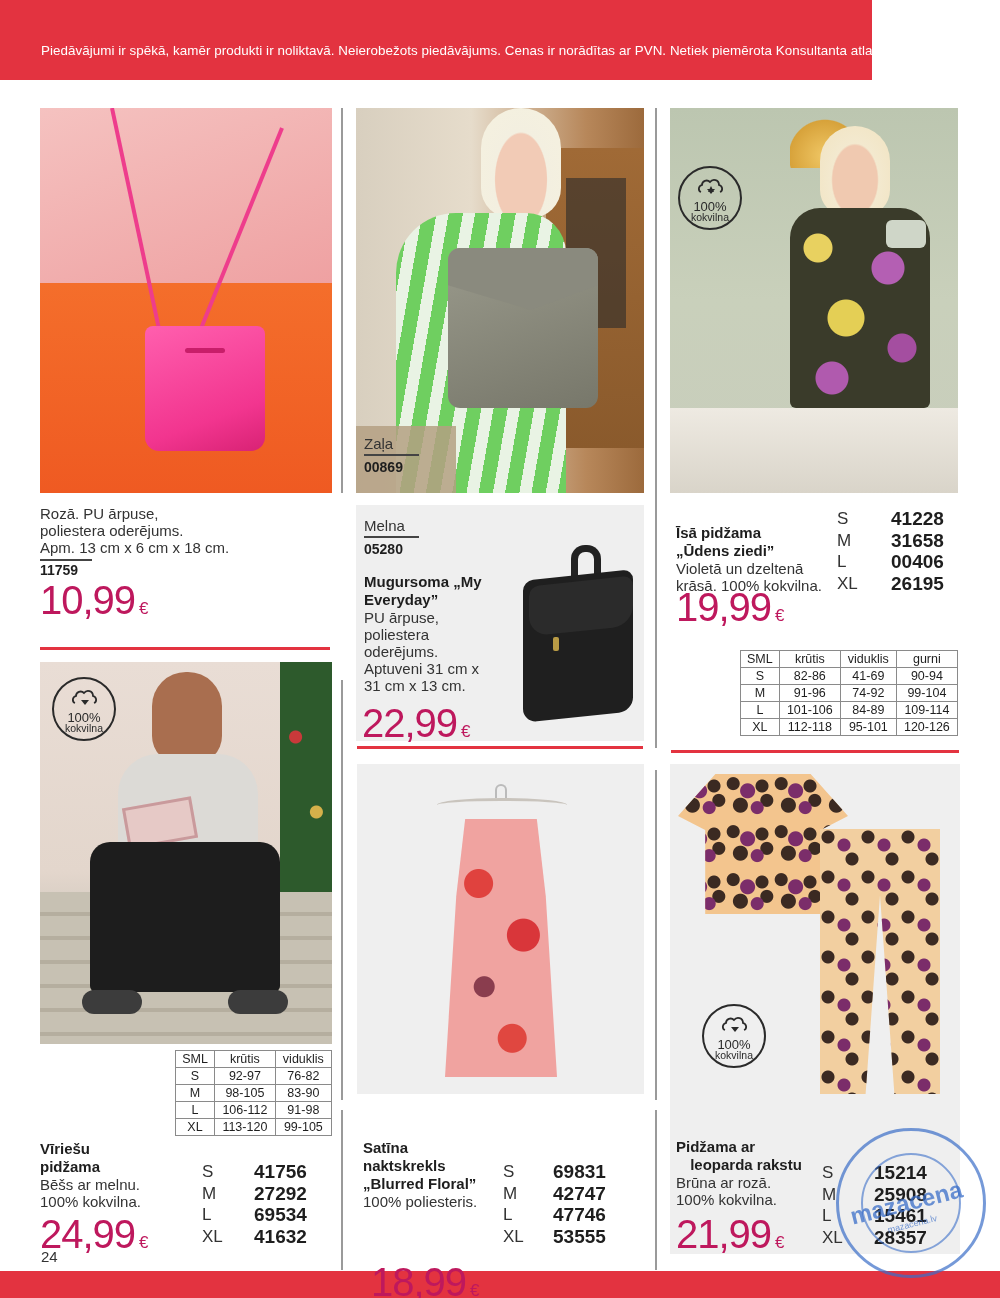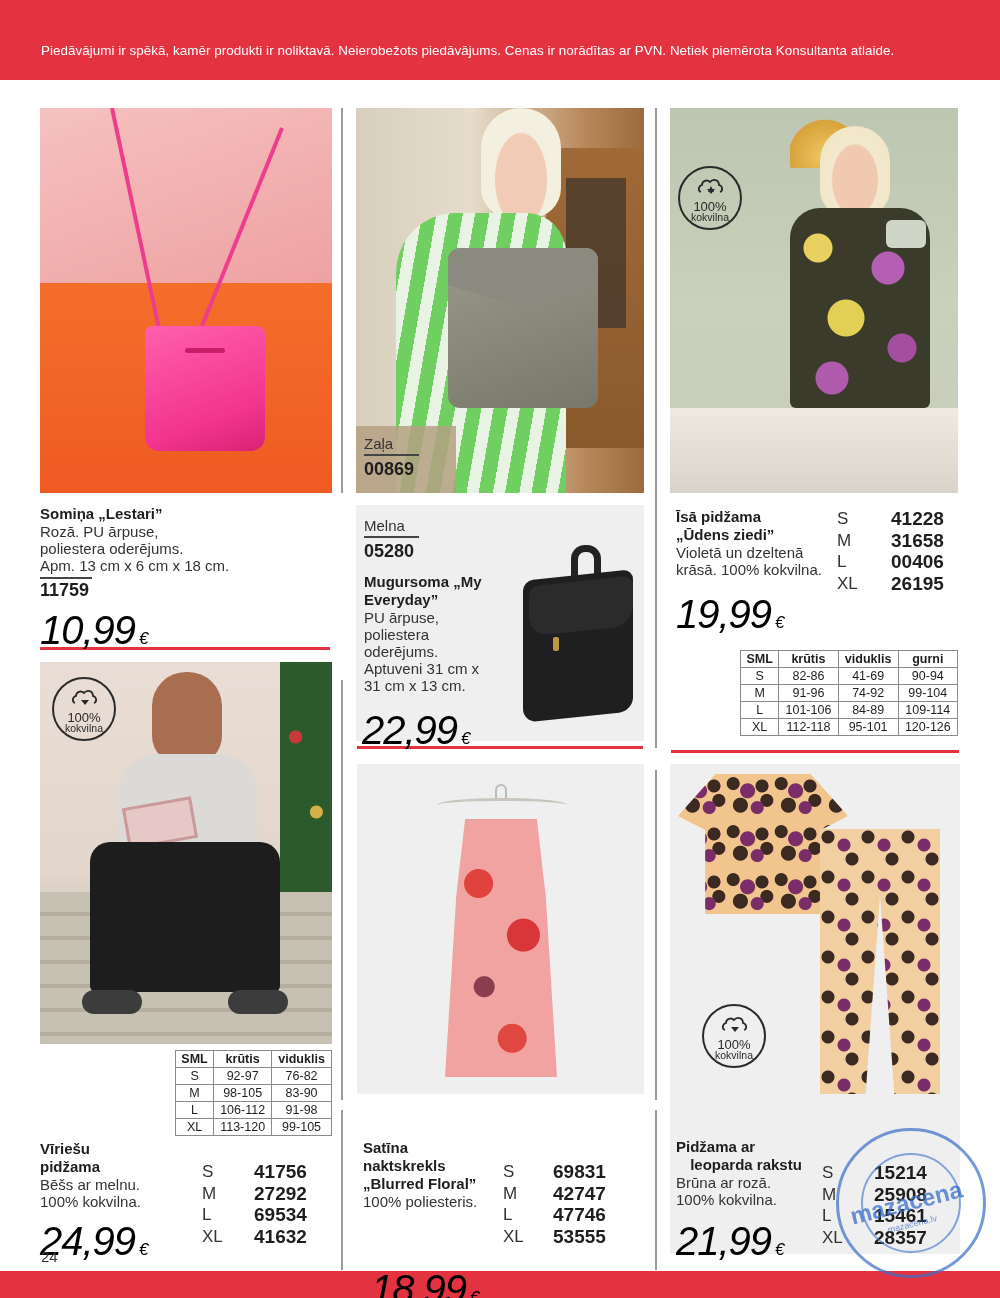--- a/index.html
+++ b/index.html
@@ -1,42 +1,42 @@
 <!DOCTYPE html>
 <html><head>
   <meta charset="utf-8">
   <style>
     * { box-sizing: border-box; margin: 0; padding: 0; }
     html, body { width: 1000px; height: 1298px; background: #ffffff; overflow: hidden; }
     body { position: relative; font-family: "Liberation Sans", "DejaVu Sans", sans-serif; color: #1e1e1e; }
 
-    .top-banner { position: absolute; left: 0; top: 0; width: 1000px; height: 80px; background: #e33340; }
+    .top-banner { position: absolute; left: 0; top: 0; width: 872px; height: 80px; background: #e33340; }
     .top-banner .disclaimer { position: absolute; left: 41px; top: 43px; font-size: 13.4px; color: #ffffff; letter-spacing: 0.05px; white-space: nowrap; }
     .bottom-banner { position: absolute; left: 0; top: 1271px; width: 1000px; height: 27px; background: #e33340; }
 
     .vline { position: absolute; width: 2px; background: #9a9a9a; }
     .hline { position: absolute; height: 3px; background: #e33340; }
 
     .photo { position: absolute; overflow: hidden; }
     .panel-grey { position: absolute; background: #efefef; }
 
     .title { font-weight: bold; font-size: 15px; line-height: 18px; color: #1e1e1e; }
     .desc { font-size: 15px; line-height: 17px; color: #333; }
-    .code-bold { font-weight: bold; font-size: 18px; color: #1e1e1e; }
-    .price { font-size: 40px; line-height: 58px; color: #000000; letter-spacing: -1px; white-space: nowrap; font-style: italic; }
+    .code-bold { font-weight: bold; font-size: 14px; color: #1e1e1e; }
+    .price { font-size: 40px; line-height: 44px; color: #be185d; letter-spacing: -1px; white-space: nowrap; }
     .price .cur { font-size: 17px; letter-spacing: 0; margin-left: 4px; }
 
     .sizes { position: absolute; font-size: 17px; line-height: 21.5px; }
     .sizes .row { display: flex; }
     .sizes .sz { width: 60px; color: #333; }
     .sizes .cd { font-weight: bold; font-size: 19px; color: #1e1e1e; }
 
     table.st { position: absolute; border-collapse: collapse; font-size: 12.5px; background: #fff; }
     table.st th, table.st td { border: 1px solid #8a8a8a; text-align: center; padding: 0 4px; height: 17px; line-height: 15px; }
-    table.st th { font-weight: bold; }
+    table.st th { font-weight: normal; }
 
     .cotton-badge { position: absolute; width: 64px; height: 64px; border: 2px solid #2a2a2a; border-radius: 50%; text-align: center; }
     .cotton-badge svg { position: absolute; left: 17px; top: 8px; }
     .cotton-badge .pct { position: absolute; left: 0; width: 100%; top: 32px; font-size: 13px; font-weight: normal; color: #2a2a2a; line-height: 13px; }
     .cotton-badge .lbl { position: absolute; left: 0; width: 100%; top: 44px; font-size: 10.5px; color: #2a2a2a; line-height: 11px; }
 
     .label-thin { font-size: 15px; color: #333; }
     .label-rule { width: 55px; height: 2px; background: #444; margin: 2px 0 3px; }
 
     .stamp { position: absolute; left: 836px; top: 1128px; width: 150px; height: 150px; border: 3px solid rgba(58,110,200,0.7); border-radius: 50%; }
@@ -66,21 +66,20 @@
 
 <div class="photo" style="left:40px;top:108px;width:292px;height:385px;background:linear-gradient(180deg,#f2a6a8 0%,#f4b7b5 40%,#f07a3a 60%,#f26a28 100%);">
   <div style="position:absolute;left:0;top:0;width:292px;height:200px;background:linear-gradient(160deg,#f5c2c0 0%,#ee9e9f 100%);"></div>
   <div style="position:absolute;left:0;top:175px;width:292px;height:210px;background:linear-gradient(180deg,#f46e2b 0%,#ef5a22 100%);"></div>
   <div style="position:absolute;left:70px;top:0;width:4px;height:230px;background:#ee3d8c;transform:rotate(-12deg);transform-origin:top;"></div>
   <div style="position:absolute;left:240px;top:20px;width:4px;height:220px;background:#ee3d8c;transform:rotate(22deg);transform-origin:top;"></div>
   <div style="position:absolute;left:105px;top:218px;width:120px;height:125px;background:linear-gradient(160deg,#ff5fae 0%,#f2358f 70%,#d82274 100%);border-radius:8px 8px 14px 14px;"></div>
   <div style="position:absolute;left:145px;top:240px;width:40px;height:5px;background:#c81e6a;border-radius:3px;"></div>
 </div>
 <div style="position:absolute;left:40px;top:505px;width:290px;">
-  <div class="title">Somiņa „Lestari”</div>
   <div class="desc">Rozā. PU ārpuse,</div>
   <div class="desc">poliestera oderējums.</div>
   <div class="desc">Apm. 13 cm x 6 cm x 18 cm.</div>
   <div style="width:52px;height:2px;background:#444;margin:3px 0 1px;"></div>
   <div class="code-bold">11759</div>
   <div class="price"><span>10,99</span><span class="cur">€</span></div>
 </div>
 
 <div class="photo" style="left:356px;top:108px;width:288px;height:385px;background:linear-gradient(90deg,#d8cfbf 0%,#e6dccb 40%,#b7875a 80%,#9c6a3c 100%);">
   <div style="position:absolute;left:190px;top:40px;width:98px;height:300px;background:linear-gradient(180deg,#a06a36,#8a5a2c);"></div>
@@ -135,21 +134,21 @@
   <div style="position:absolute;left:216px;top:112px;width:40px;height:28px;background:#cfd6c8;border-radius:6px;"></div>
   <div class="cotton-badge" style="left:8px;top:58px;">
     <svg width="28" height="22" viewBox="0 0 28 22">
         <path d="M4 16c-3-1-3-6 1-7 0-4 5-6 8-3 3-4 9-2 9 3 4 1 4 6 1 7" fill="none" stroke="#2a2a2a" stroke-width="1.8"></path>
         <path d="M14 10l-3 6h6z M10 13l4 5 4-5" fill="#2a2a2a"></path>
       </svg>
     <div class="pct">100%</div>
     <div class="lbl">kokvilna</div>
   </div>
 </div>
-<div style="position:absolute;left:676px;top:508px;width:160px;">
+<div style="position:absolute;left:676px;top:524px;width:160px;">
   <div class="title">Īsā pidžama</div>
   <div class="title">„Ūdens ziedi”</div>
   <div class="desc">Violetā un dzeltenā</div>
   <div class="desc" style="white-space:nowrap;">krāsā. 100% kokvilna.</div>
 </div>
 <div class="price" style="position:absolute;left:676px;top:585px;"><span>19,99</span><span class="cur">€</span></div>
 <div class="sizes" style="left:837px;top:508px;">
   <div class="row">
       <span class="sz" style="width:54px;">S</span>
       <span class="cd">41228</span>

